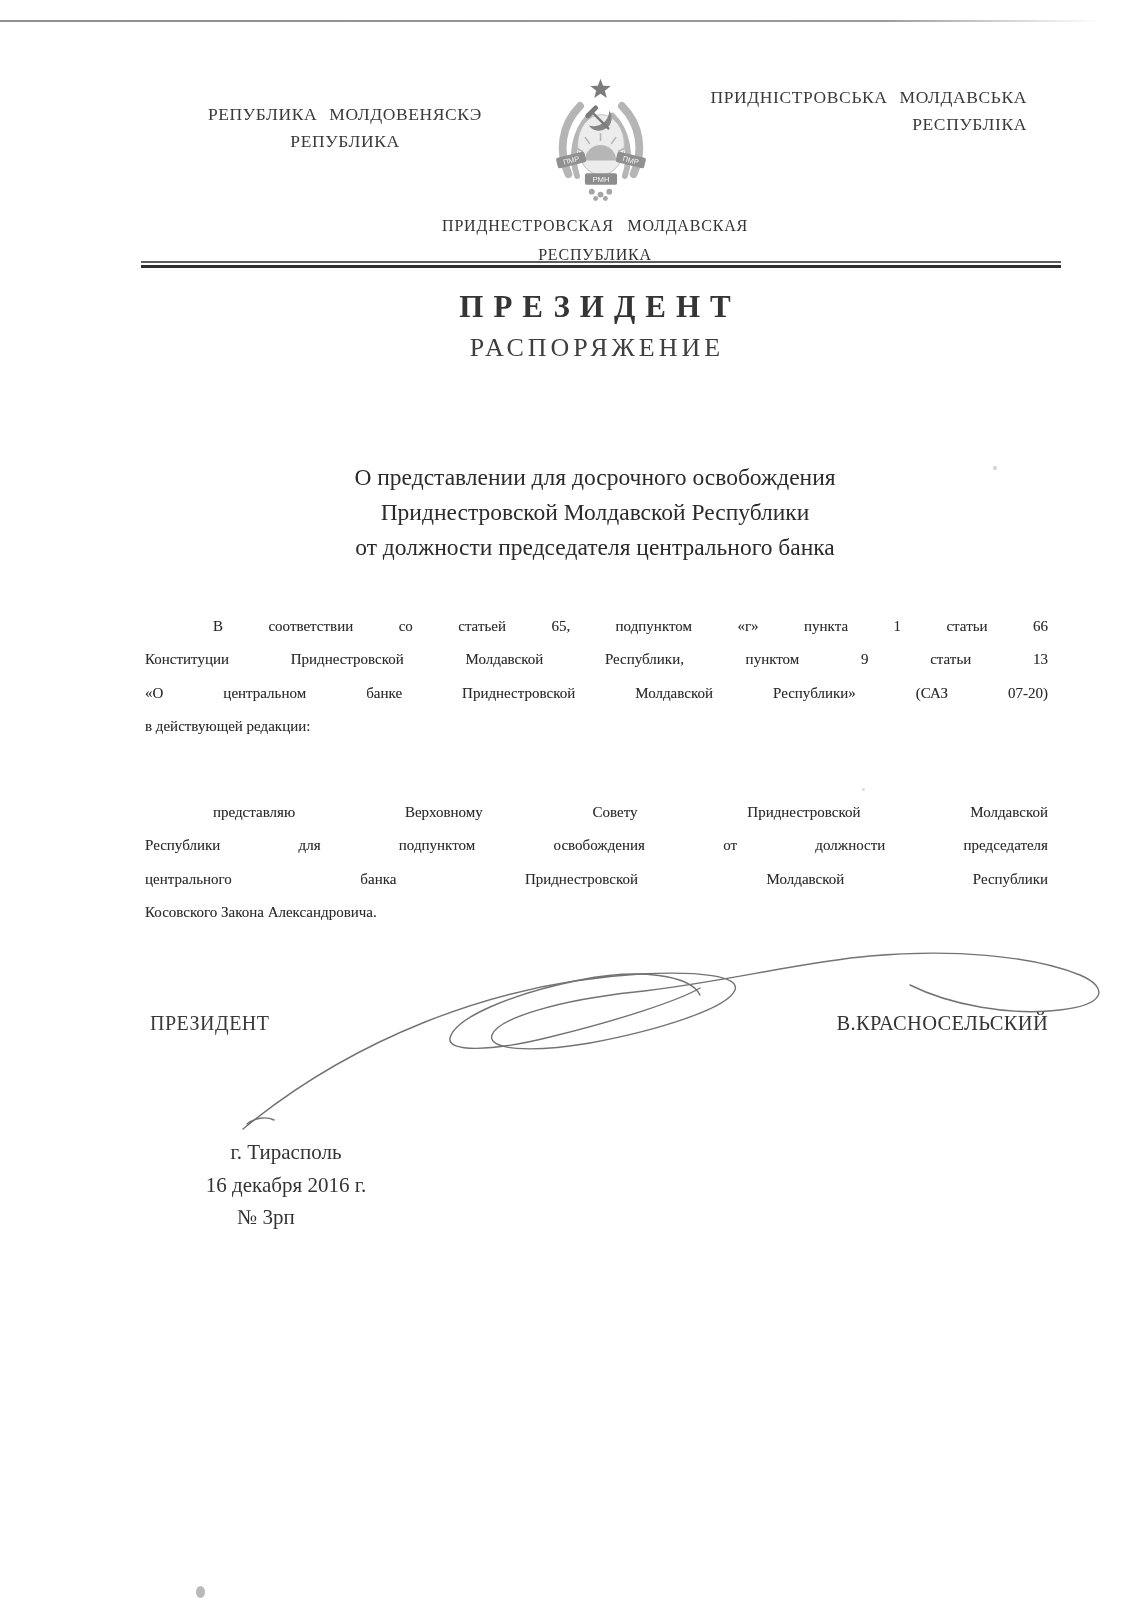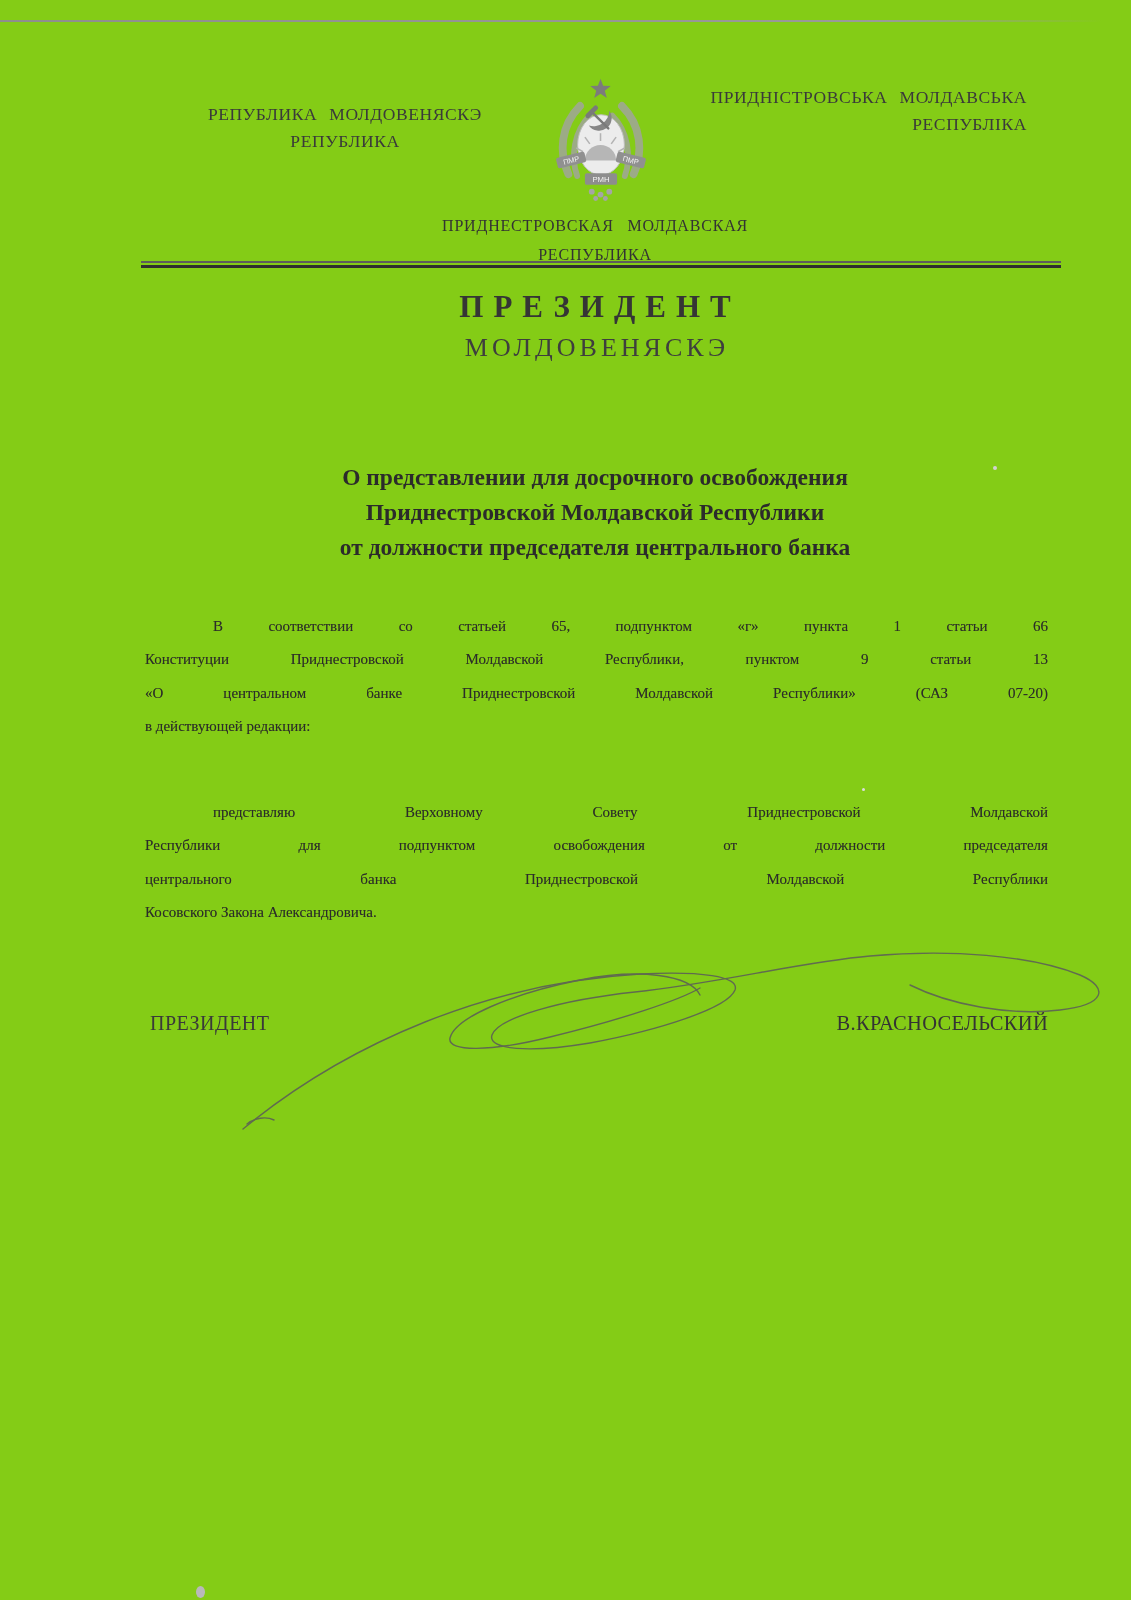--- a/index.html
+++ b/index.html
@@ -1,18 +1,18 @@
 <!DOCTYPE html>
 <html><head>
 <meta charset="utf-8">
 <style>
   html,body{margin:0;padding:0;background:#e9e9e9;}
   .sheet{
     position:relative;width:1131px;height:1600px;margin:0 auto;
-    background:#84cc16;overflow:hidden;
+    background:#ffffff;overflow:hidden;
     font-family:"Liberation Serif","DejaVu Serif",serif;
     color:#2e2e2e;
   }
   .abs{position:absolute;}
   
   .scanline{left:0;top:20px;width:1102px;height:2px;
     background:linear-gradient(to right,#8e8e8e 0%,#9a9a9a 80%,rgba(160,160,160,0) 100%);}
   .speck1{left:196px;top:1586px;width:9px;height:12px;border-radius:50%;background:#b9b9b9;}
   .speck2{left:993px;top:466px;width:4px;height:4px;border-radius:50%;background:#d2d2d2;}
   .speck3{left:862px;top:788px;width:3px;height:3px;border-radius:50%;background:#dcdcdc;}
@@ -29,21 +29,21 @@
   .rule .r1{height:1.5px;background:#5d5d5d;margin-bottom:2.5px;}
   .rule .r2{height:3px;background:#2f2f2f;}
   
   .authority{left:145px;top:289px;width:900px;text-align:center;
     font-size:31px;font-weight:bold;letter-spacing:10px;padding-left:10px;
     box-sizing:border-box;color:#353535;}
   .doctype{left:145px;top:333px;width:900px;text-align:center;
     font-size:26px;letter-spacing:4px;padding-left:4px;box-sizing:border-box;color:#3e3e3e;}
   
   .title{left:145px;top:460px;width:900px;text-align:center;
-    font-size:23.5px;line-height:35px;color:#2b2b2b;font-weight:bold;}
+    font-size:23.5px;line-height:35px;color:#2b2b2b;}
   
   .para{left:145px;width:903px;font-size:15px;color:#2c2c2c;
     text-shadow:0 0 .4px rgba(0,0,0,.3);}
   .p1{top:610px;}
   .p2{top:796px;}
   .para .ln{line-height:33.4px;height:33.4px;text-align:justify;text-align-last:justify;}
   .para .ln.first{padding-left:68px;}
   .para .ln.last{text-align-last:left;}
   
   .sig-post{left:150px;top:1012px;font-size:20px;letter-spacing:.5px;color:#3a3a3a;}
@@ -130,21 +130,21 @@
     <div>ПРИДНЕСТРОВСКАЯ МОЛДАВСКАЯ</div>
     <div>РЕСПУБЛИКА</div>
   </div>
 
   <div class="abs rule">
     <div class="r1"></div>
       <div class="r2"></div>
   </div>
 
   <div class="abs authority">ПРЕЗИДЕНТ</div>
-  <div class="abs doctype">МОЛДОВЕНЯСКЭ</div>
+  <div class="abs doctype">РАСПОРЯЖЕНИЕ</div>
 
   <div class="abs title">
     <div>О представлении для досрочного освобождения</div>
     <div>Приднестровской Молдавской Республики</div>
     <div>от должности председателя центрального банка</div>
   </div>
 
   <div class="abs para p1">
     <div class="ln first">В соответствии со статьей 65, подпунктом «г» пункта 1 статьи 66</div>
     <div class="ln">Конституции Приднестровской Молдавской Республики, пунктом 9 статьи 13</div>
@@ -168,14 +168,19 @@
                C 700 971, 740 976, 735 990 C 728 1008, 660 1030, 590 1043
                C 530 1053, 487 1050, 492 1035 C 498 1018, 560 1000, 635 992
                C 720 983, 800 962, 870 956 C 950 949, 1030 955, 1080 975
                C 1110 988, 1105 1005, 1060 1010 C 1010 1016, 950 1005, 910 985"></path>
       <path d="M 700 995 C 690 975, 640 968, 580 980 C 510 994, 455 1018, 450 1038
                C 447 1052, 490 1052, 550 1037 C 620 1020, 680 1000, 700 988"></path>
       <path d="M 247 1124 C 254 1118, 266 1116, 274 1120"></path>
     </g>
   </svg>
 
+  <div class="abs footer">
+    <div>г. Тирасполь</div>
+    <div>16 декабря 2016 г.</div>
+    <div class="num">№ 3рп</div>
+  </div>
 
 </div>
 
 </body></html>

